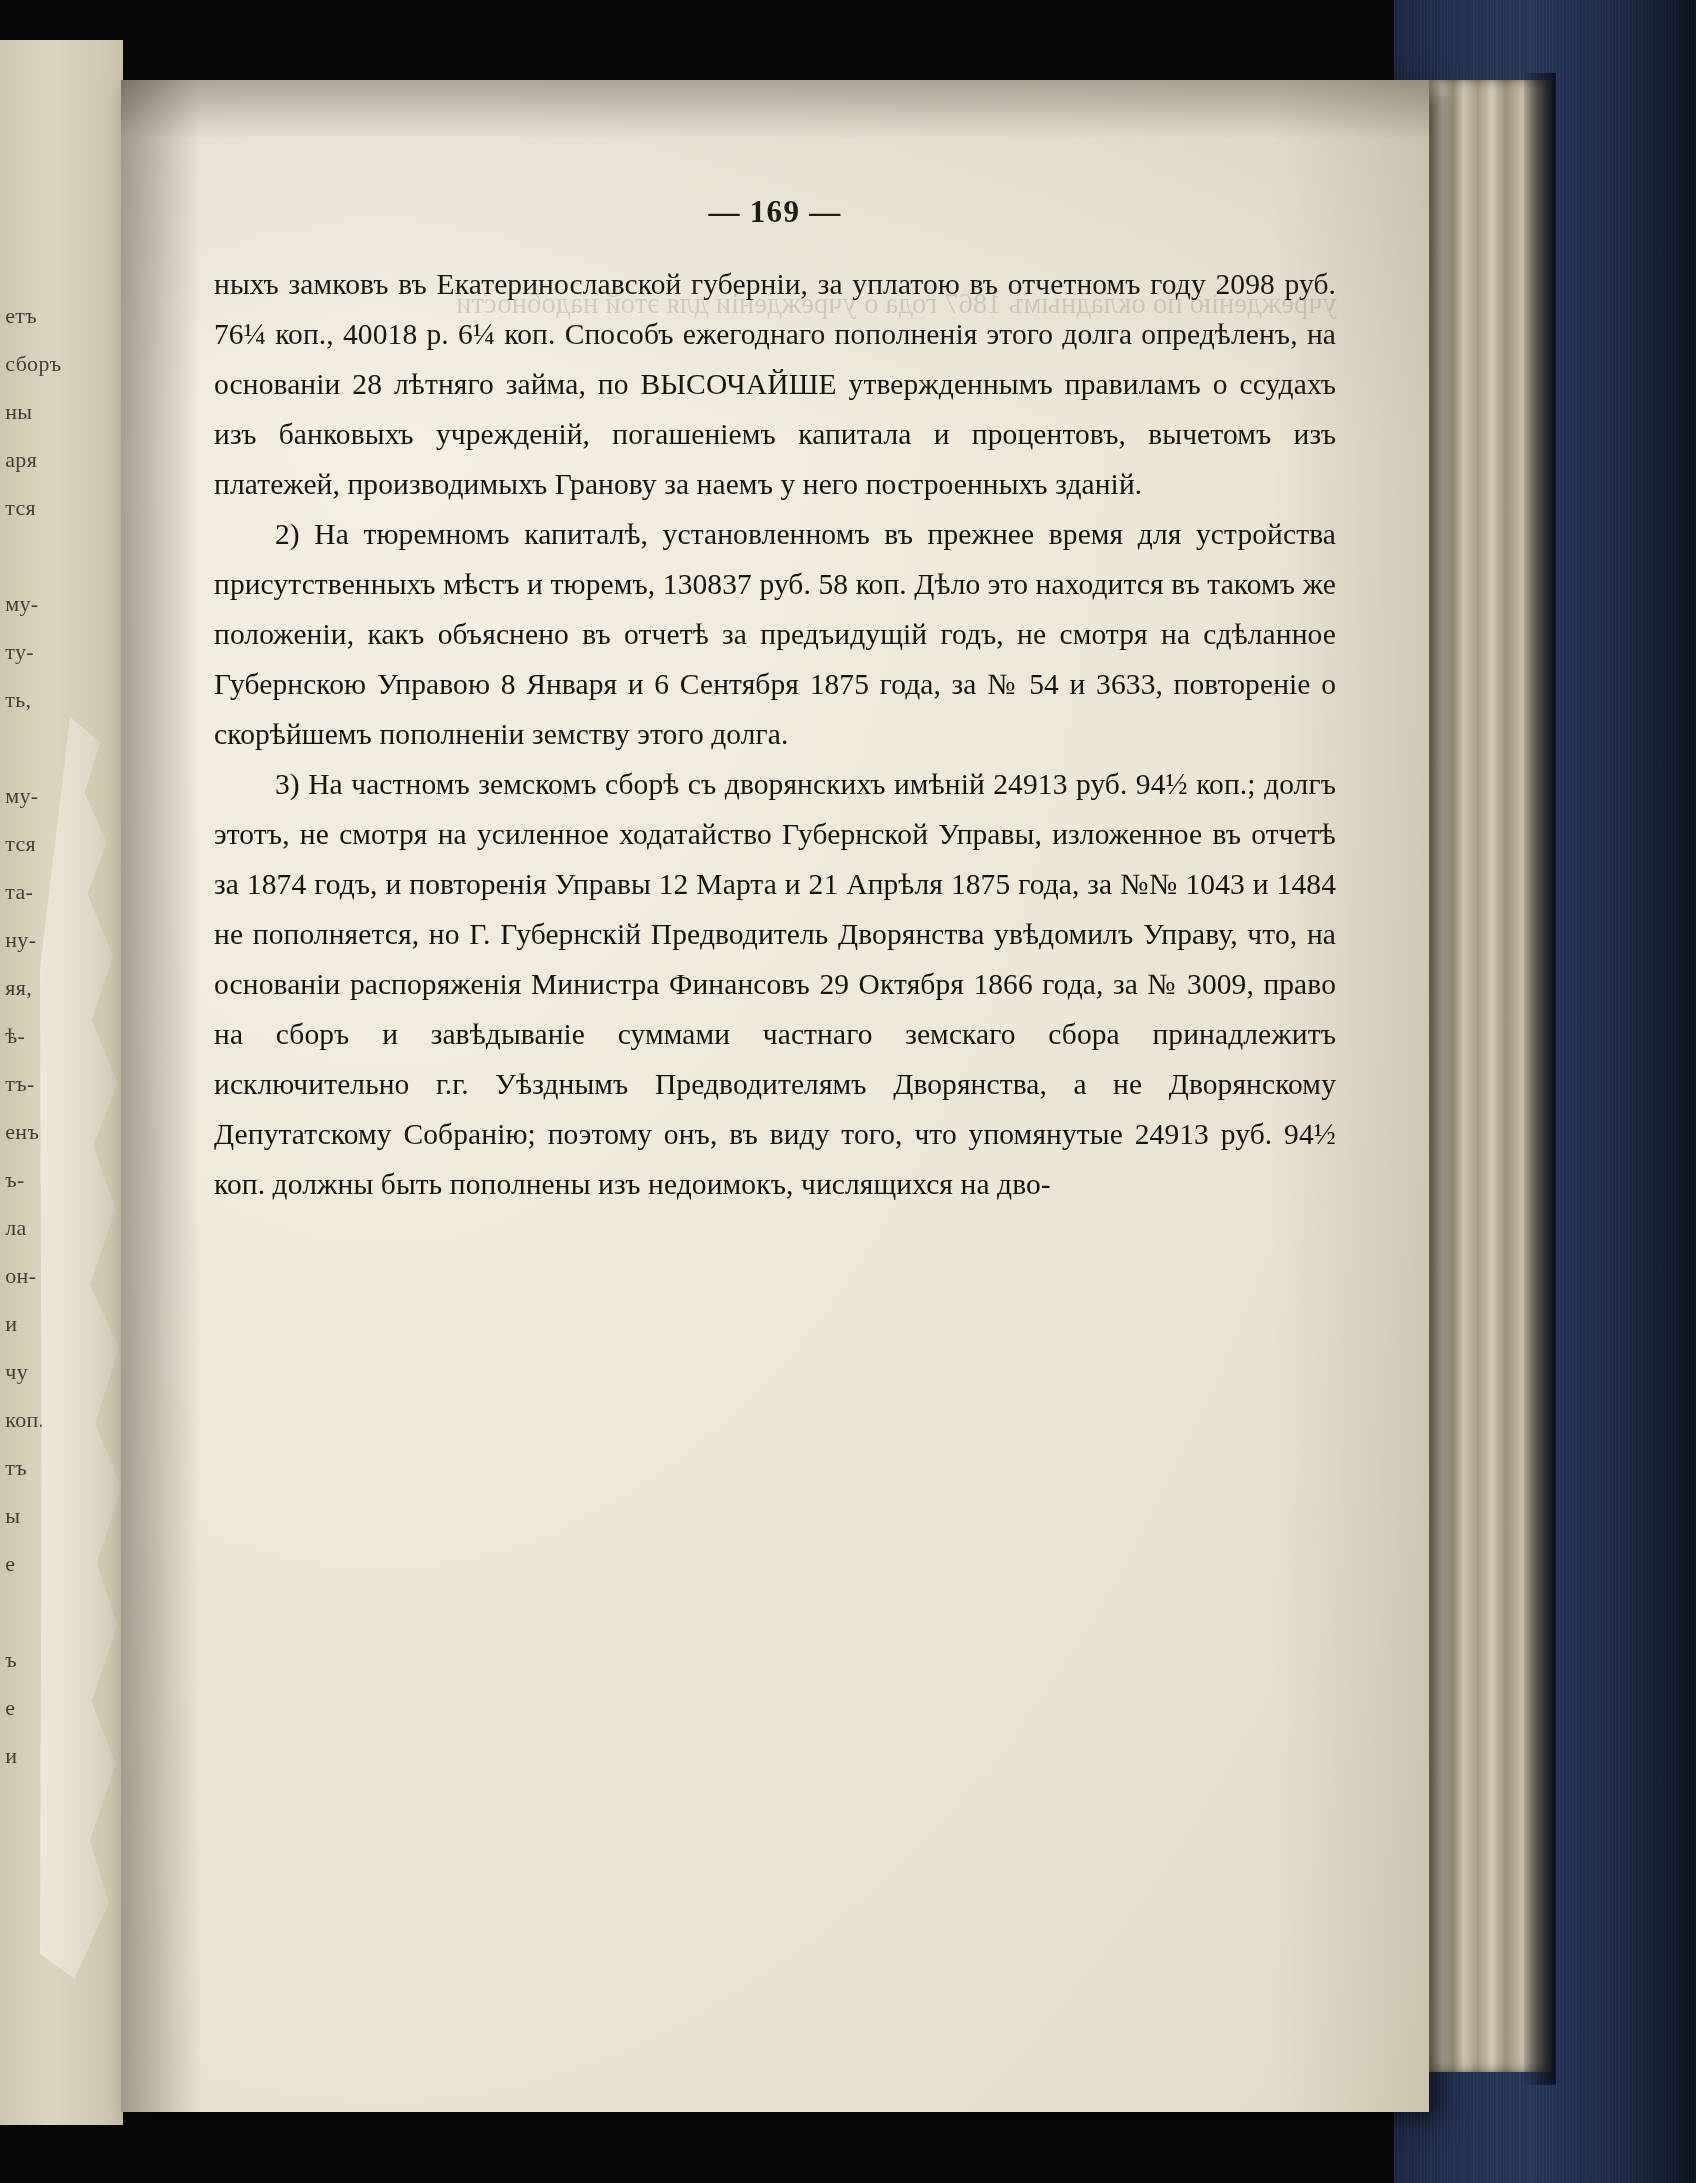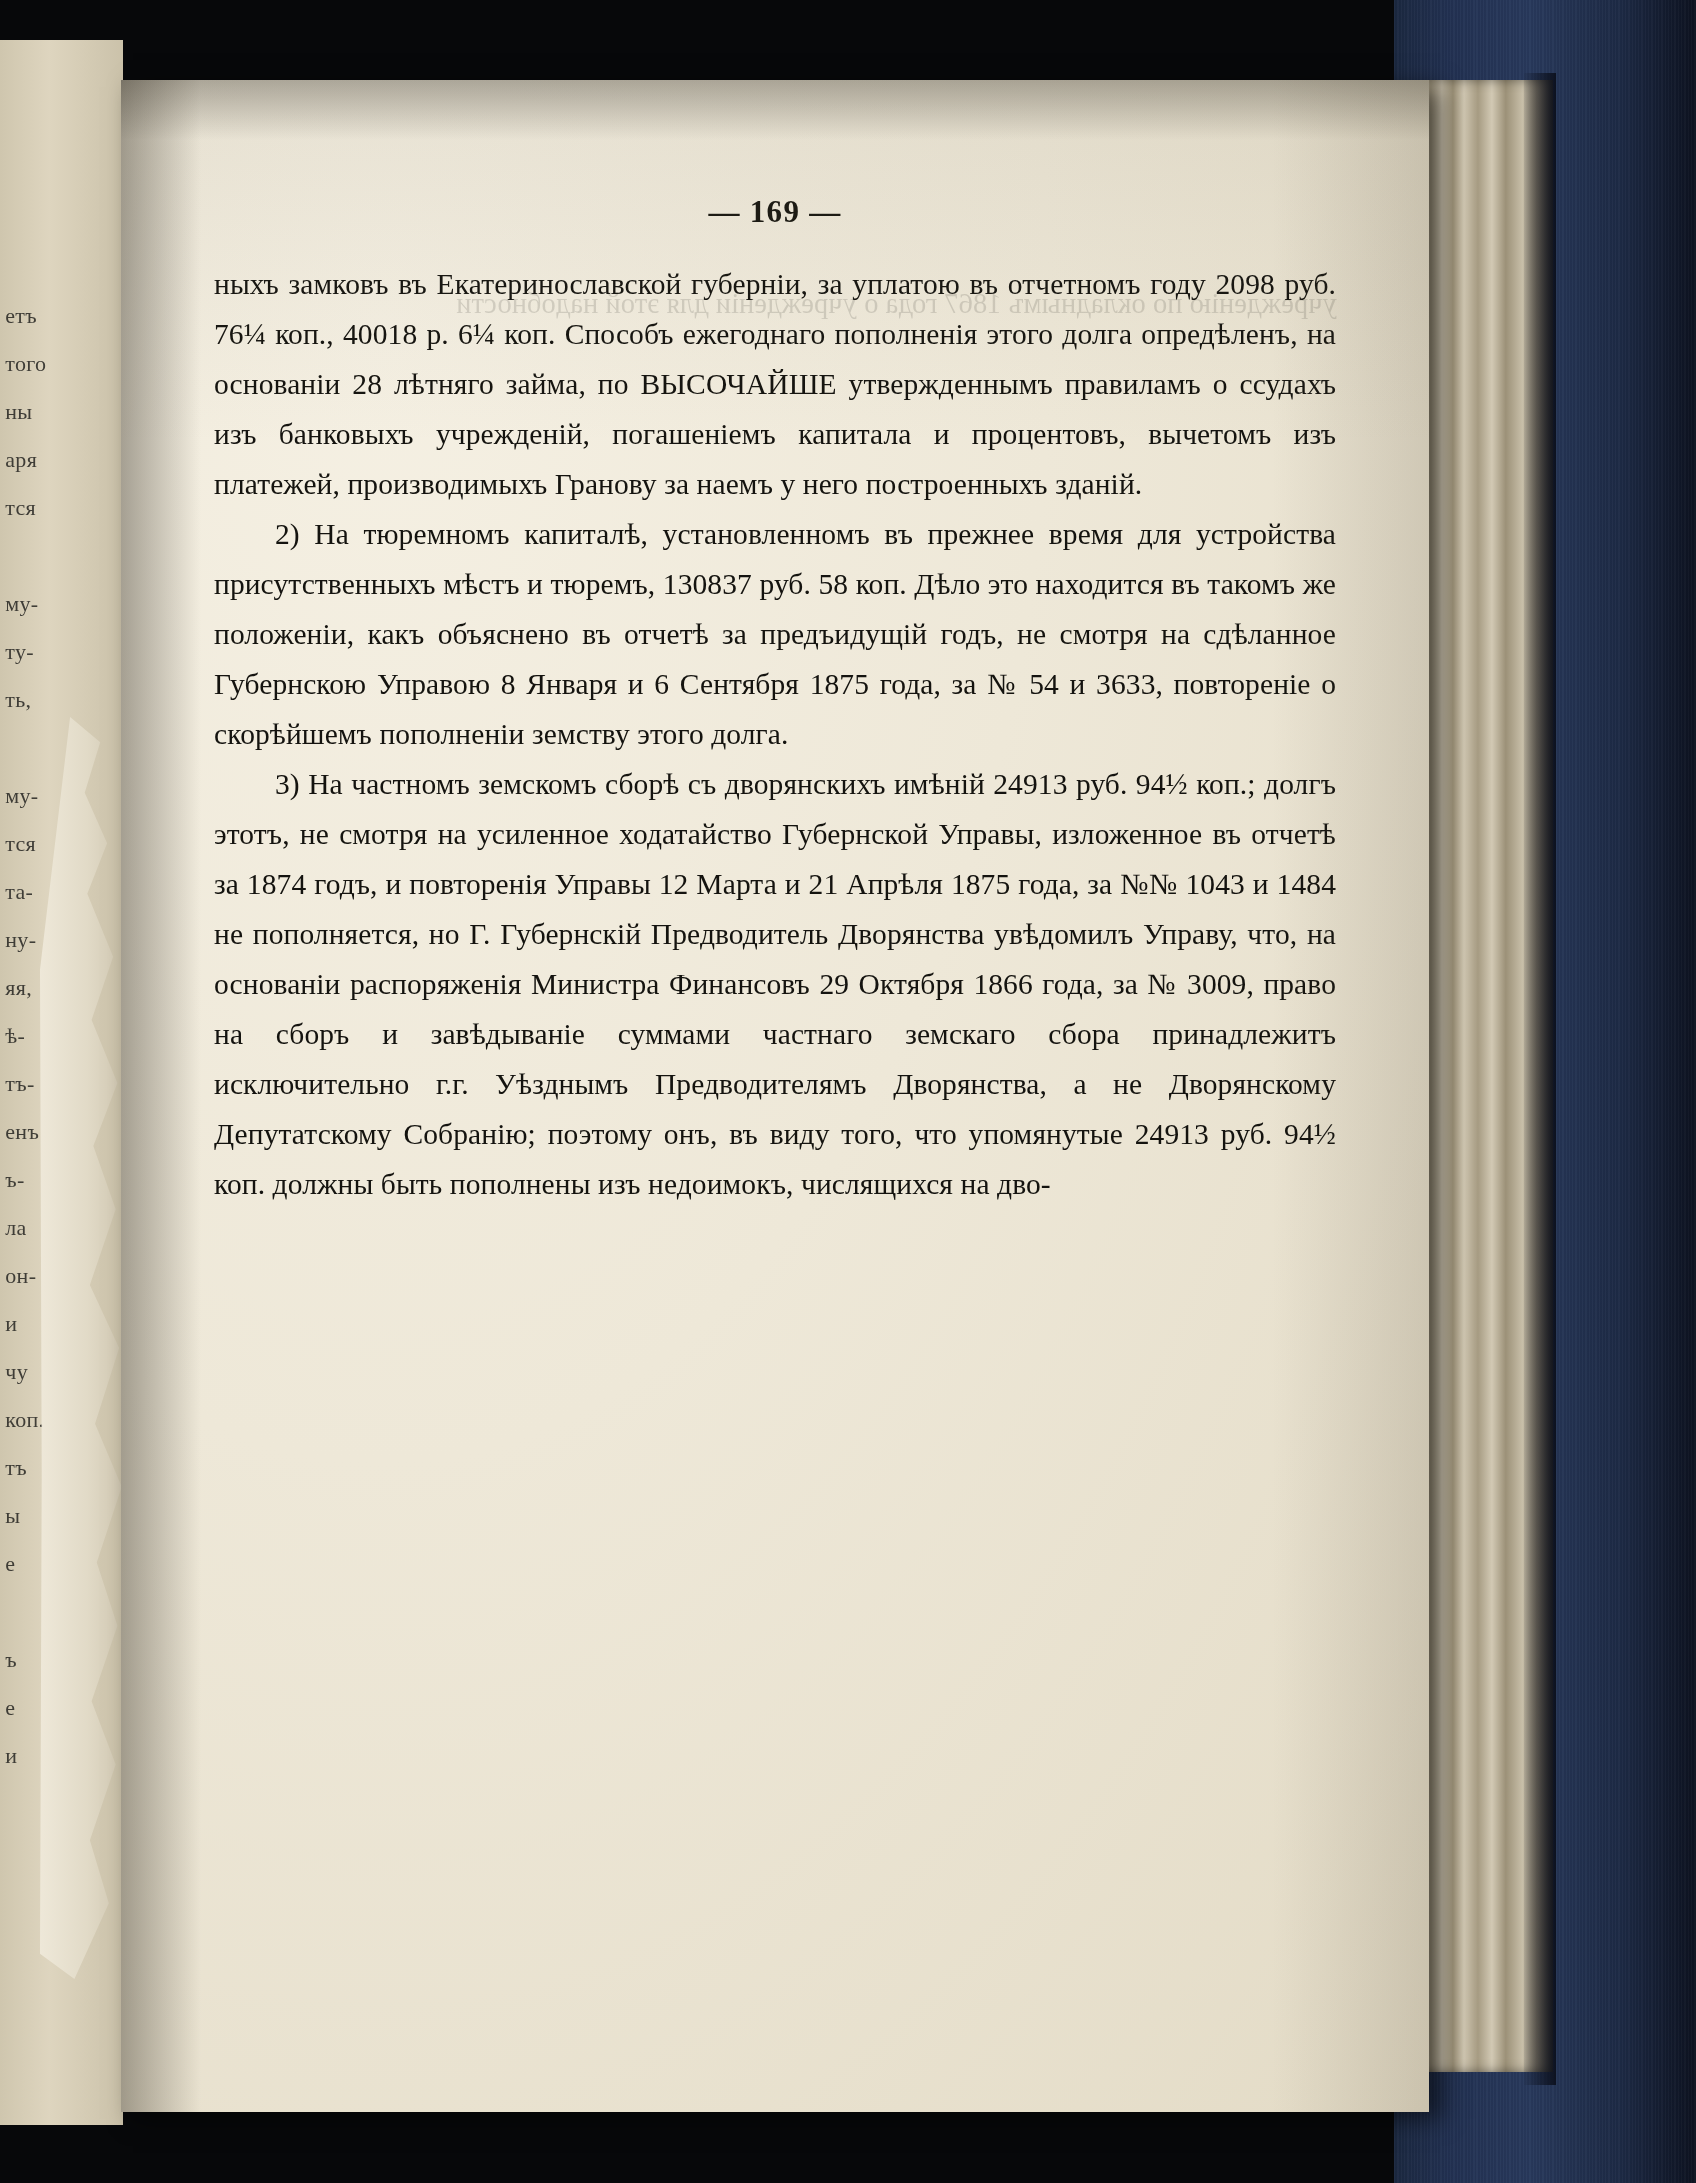--- a/index.html
+++ b/index.html
@@ -174,21 +174,21 @@
 <body>
 
 <div id="scan">
 
   <div class="binding-right"></div>
   <div class="fore-edge"></div>
   <div class="fore-edge-dark"></div>
 
   <div class="left-page">
     <div class="lp-text">етъ
-того
+сборъ
 ны
 аря
 тся
 
 му-
 ту-
 ть,
 
 му-
 тся

